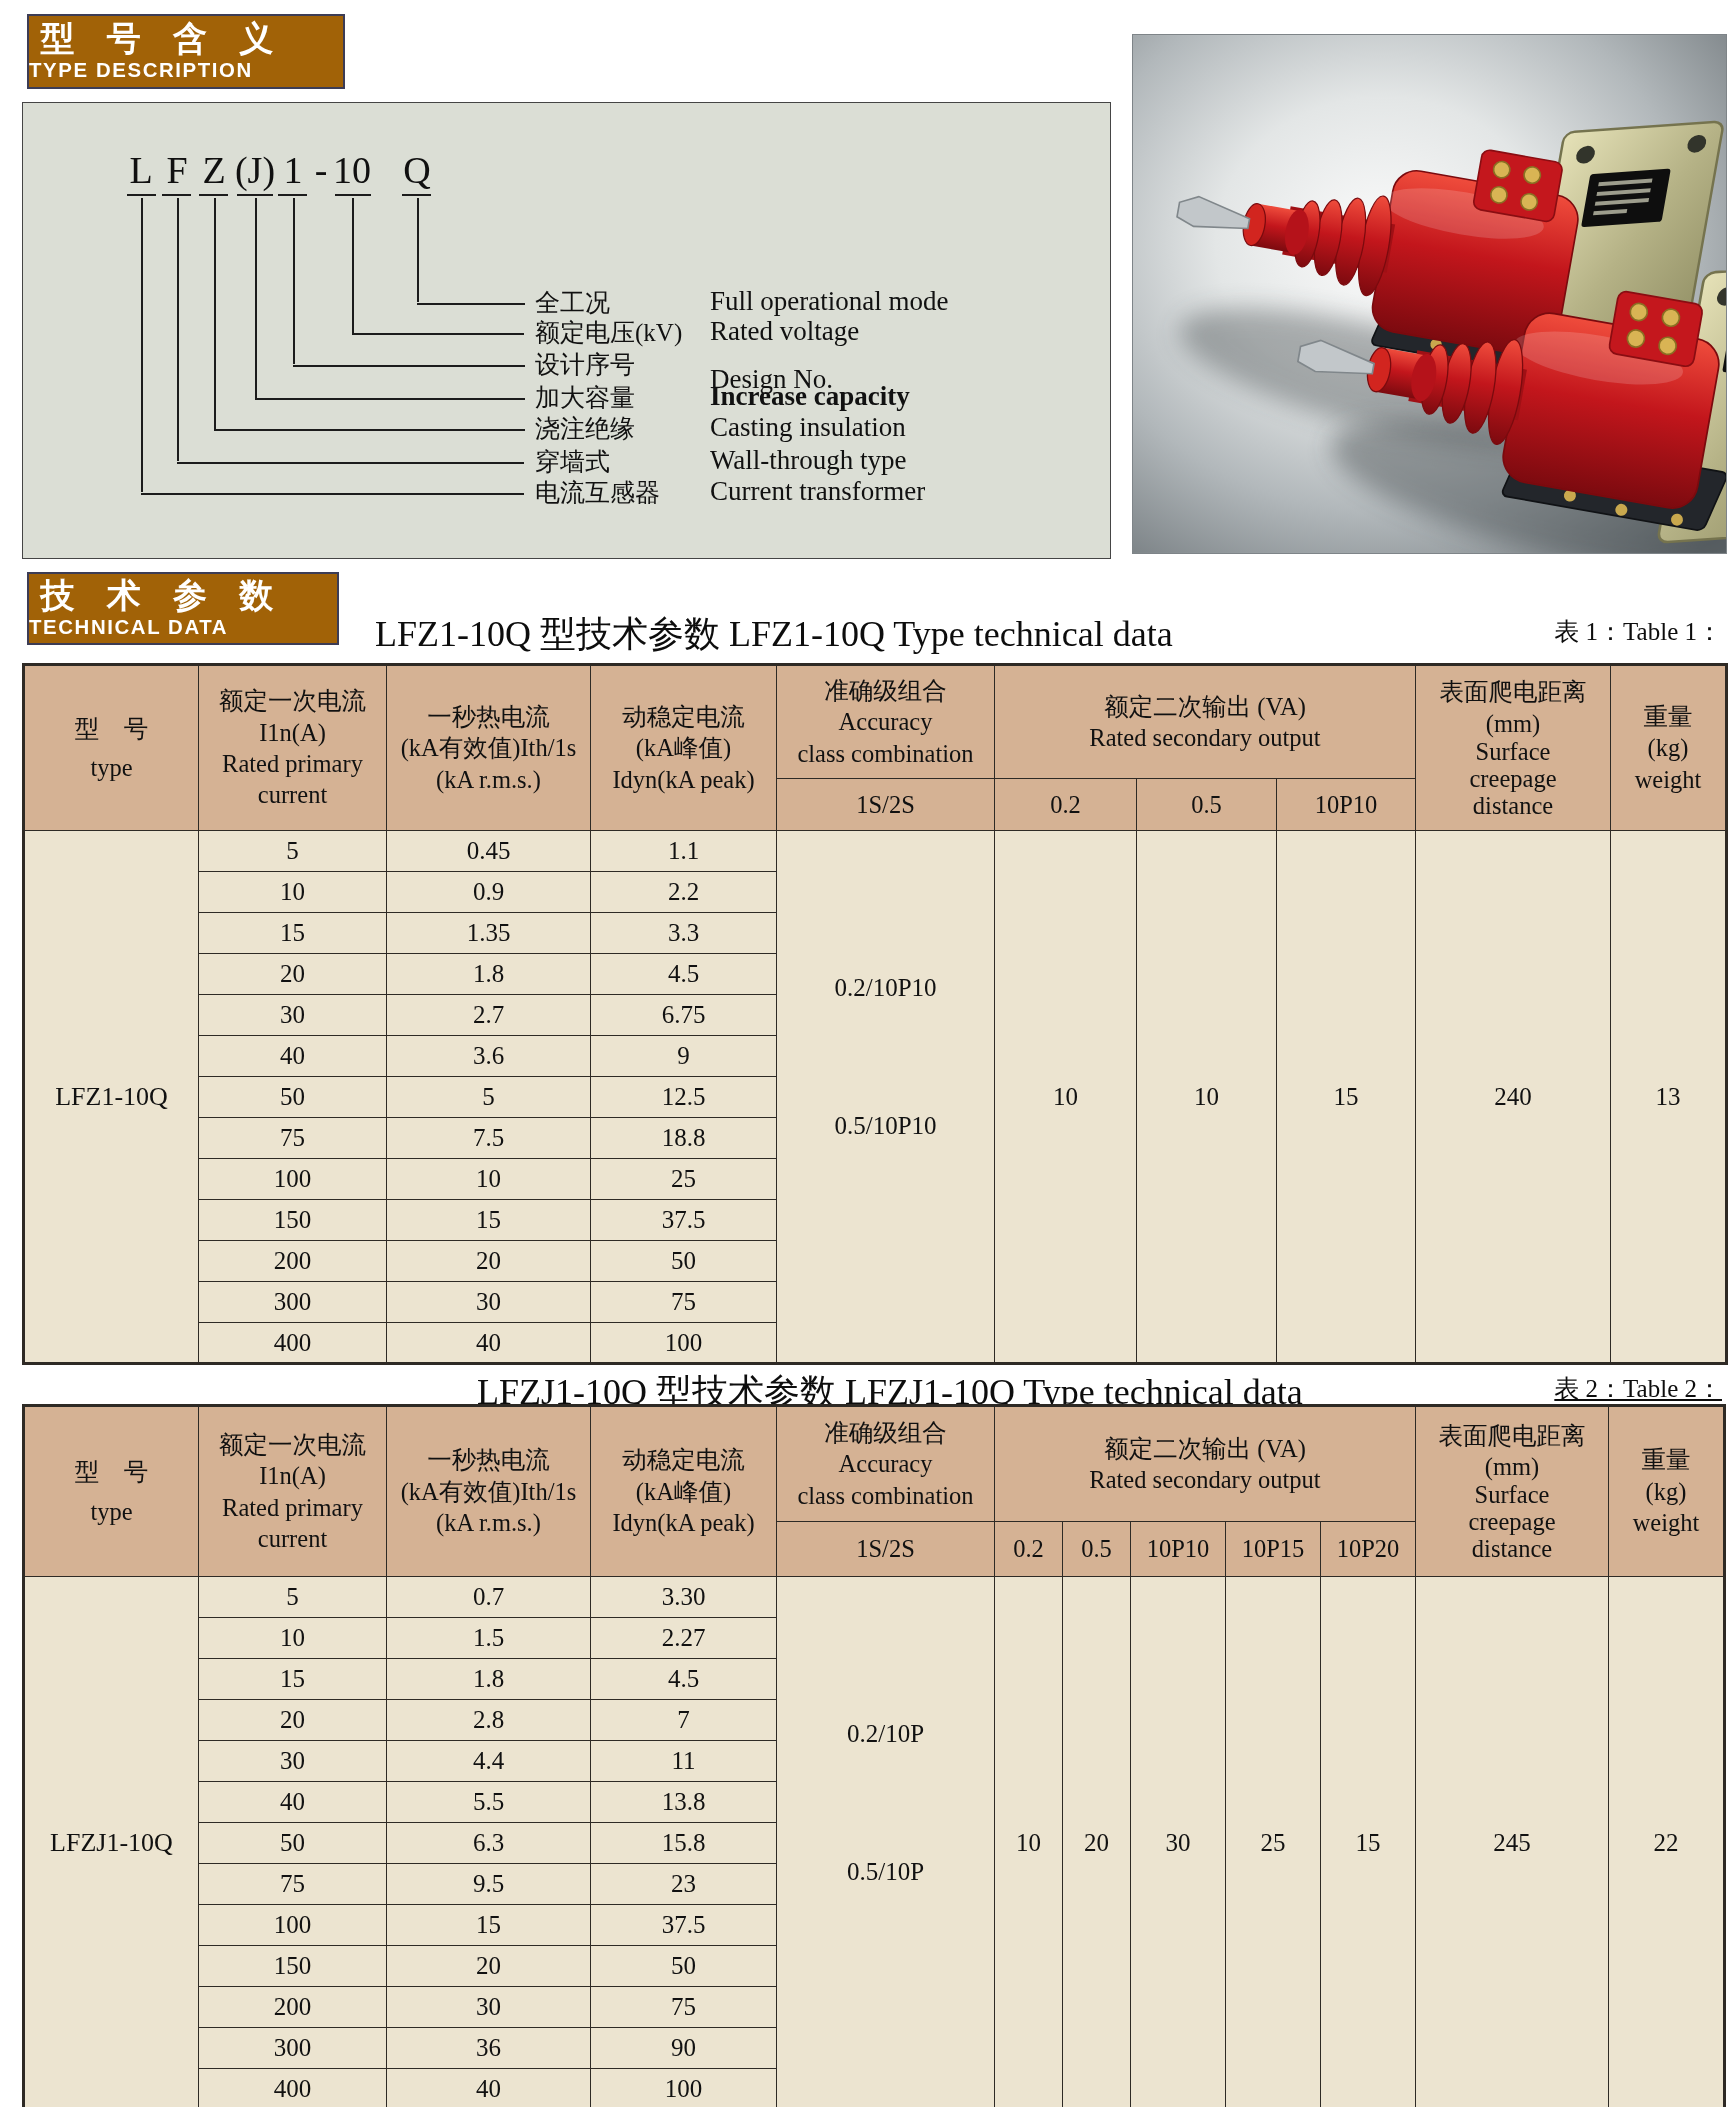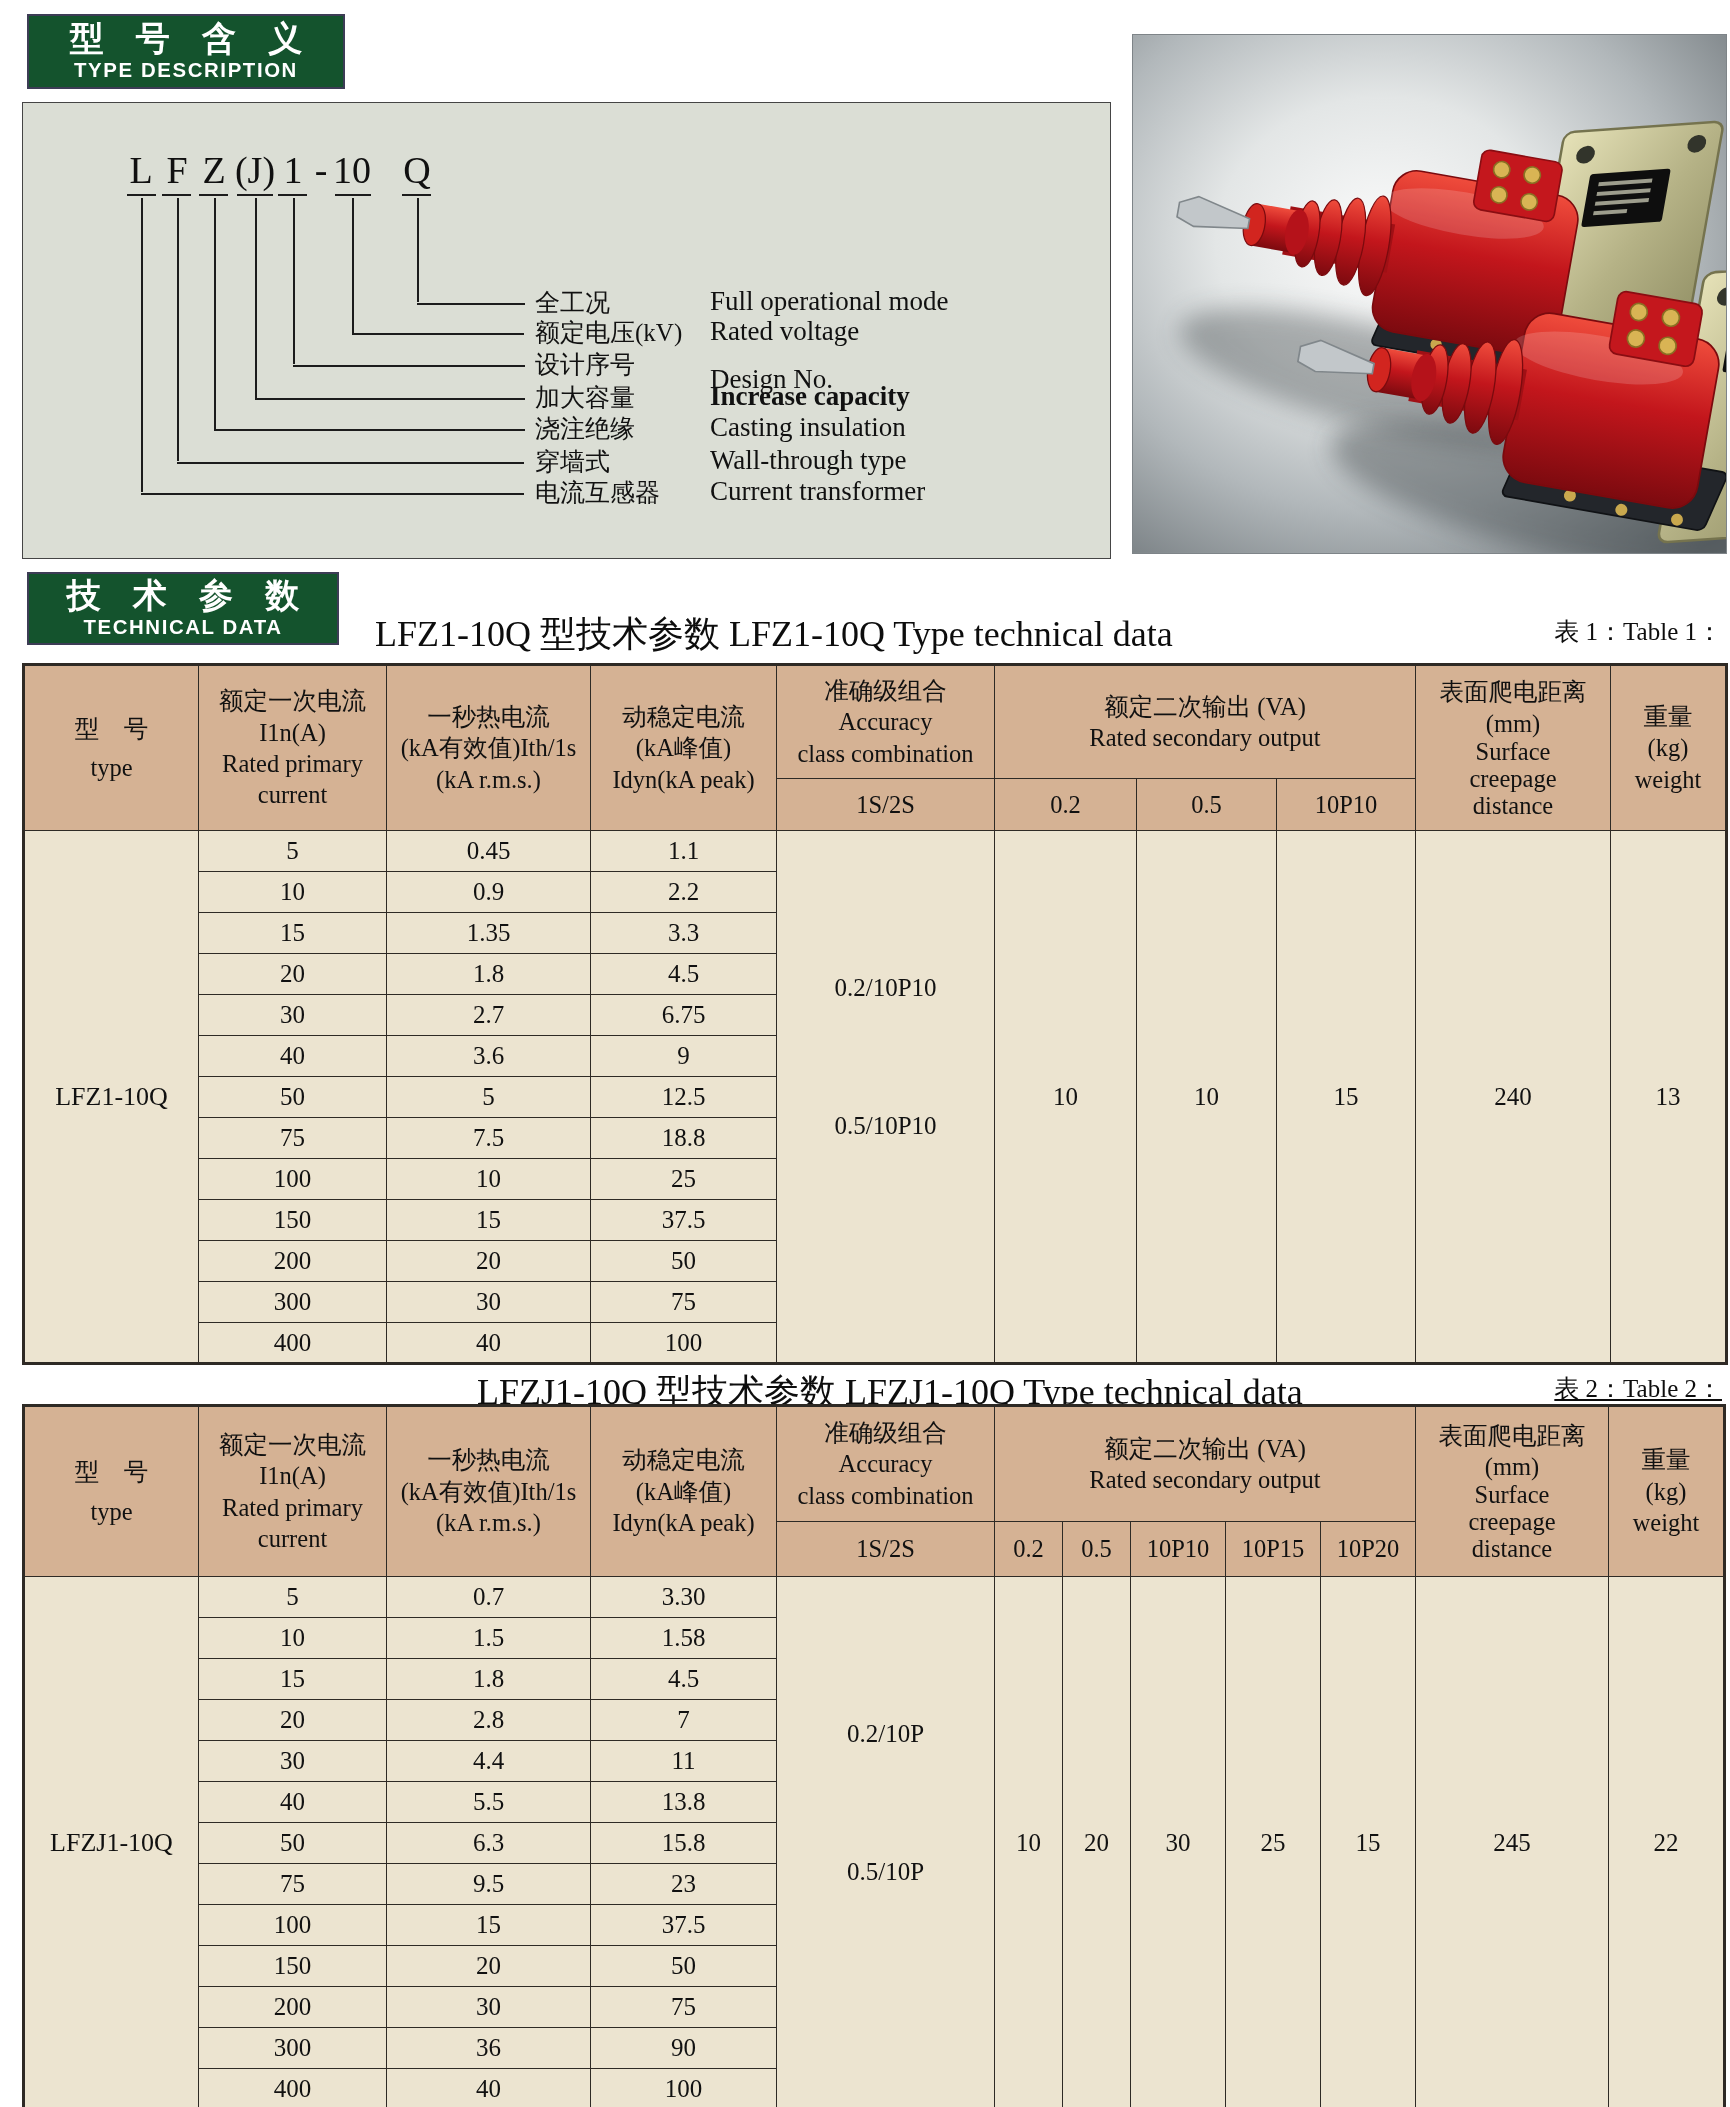--- a/index.html
+++ b/index.html
@@ -1,19 +1,19 @@
 <!DOCTYPE html>
 <html style="font-size:13px"><head>
 <meta charset="utf-8">
 <style>
   html,body{margin:0;padding:0;background:#ffffff;width:1730px;height:2108px;position:relative;
     font-family:"Liberation Serif","DejaVu Serif",serif;color:#111;}
   
-  .badge{position:absolute;background:#14532d;color:#fff;display:flex;flex-direction:column;
-    align-items:center;justify-content:center;border:2.4px solid #3c3c55;box-sizing:border-box;}
+  .badge{position:absolute;background:#a16207;color:#fff;display:flex;flex-direction:column;
+    justify-content:center;border:2.4px solid #3c3c55;box-sizing:border-box;}
   .badge .cn{font-family:"Liberation Sans","DejaVu Sans",sans-serif;font-weight:bold;font-size:34px;
     letter-spacing:11.4px;text-indent:11.4px;line-height:1.05;}
   .badge .en{font-family:"Liberation Sans","DejaVu Sans",sans-serif;font-weight:bold;font-size:20.4px;
     letter-spacing:1.6px;margin-top:2.4px;}
   
   #model-box{position:absolute;left:22px;top:102px;width:1089px;height:457px;background:#dbded5;
     border:1.6px solid #454545;box-sizing:border-box;}
   .codechar{position:absolute;transform:translateX(-50%);font-size:38px;color:#101010;white-space:nowrap;}
   .tick{position:absolute;height:2.4px;background:#1c1c1c;}
   .vline{position:absolute;width:1.6px;background:#1c1c1c;}
@@ -436,21 +436,21 @@
     <td class="dat" rowspan="13">20</td>
     <td class="dat" rowspan="13">30</td>
     <td class="dat" rowspan="13">25</td>
     <td class="dat" rowspan="13">15</td>
     <td class="dat" rowspan="13">245</td>
     <td class="dat" rowspan="13">22</td>
   </tr>
   <tr class="dr">
         <td class="dat">10</td>
         <td class="dat">1.5</td>
-        <td class="dat">1.58</td>
+        <td class="dat">2.27</td>
       </tr>
   <tr class="dr">
         <td class="dat">15</td>
         <td class="dat">1.8</td>
         <td class="dat">4.5</td>
       </tr>
   <tr class="dr">
         <td class="dat">20</td>
         <td class="dat">2.8</td>
         <td class="dat">7</td>

